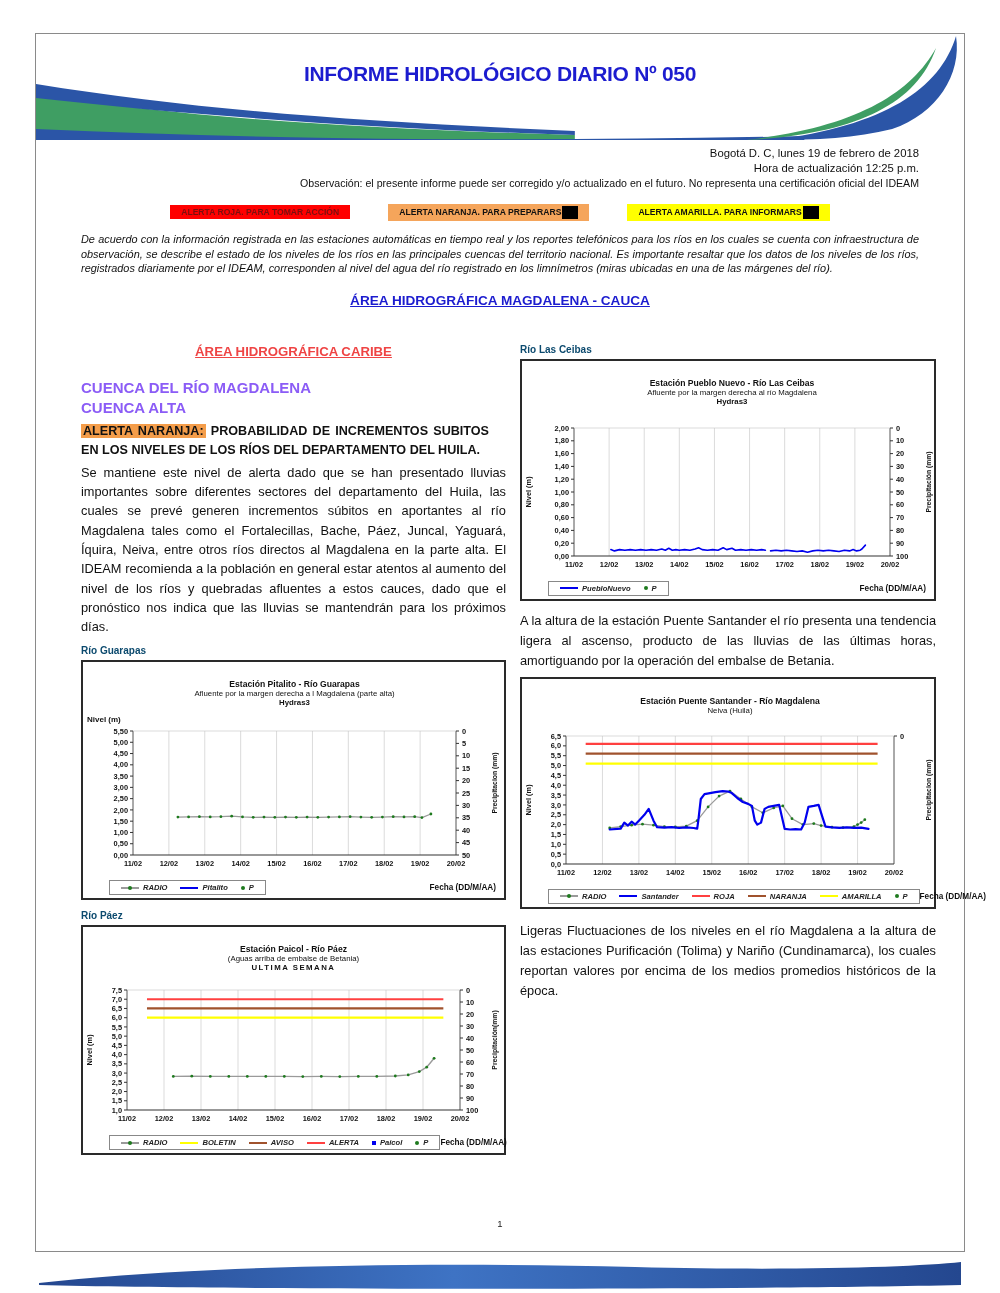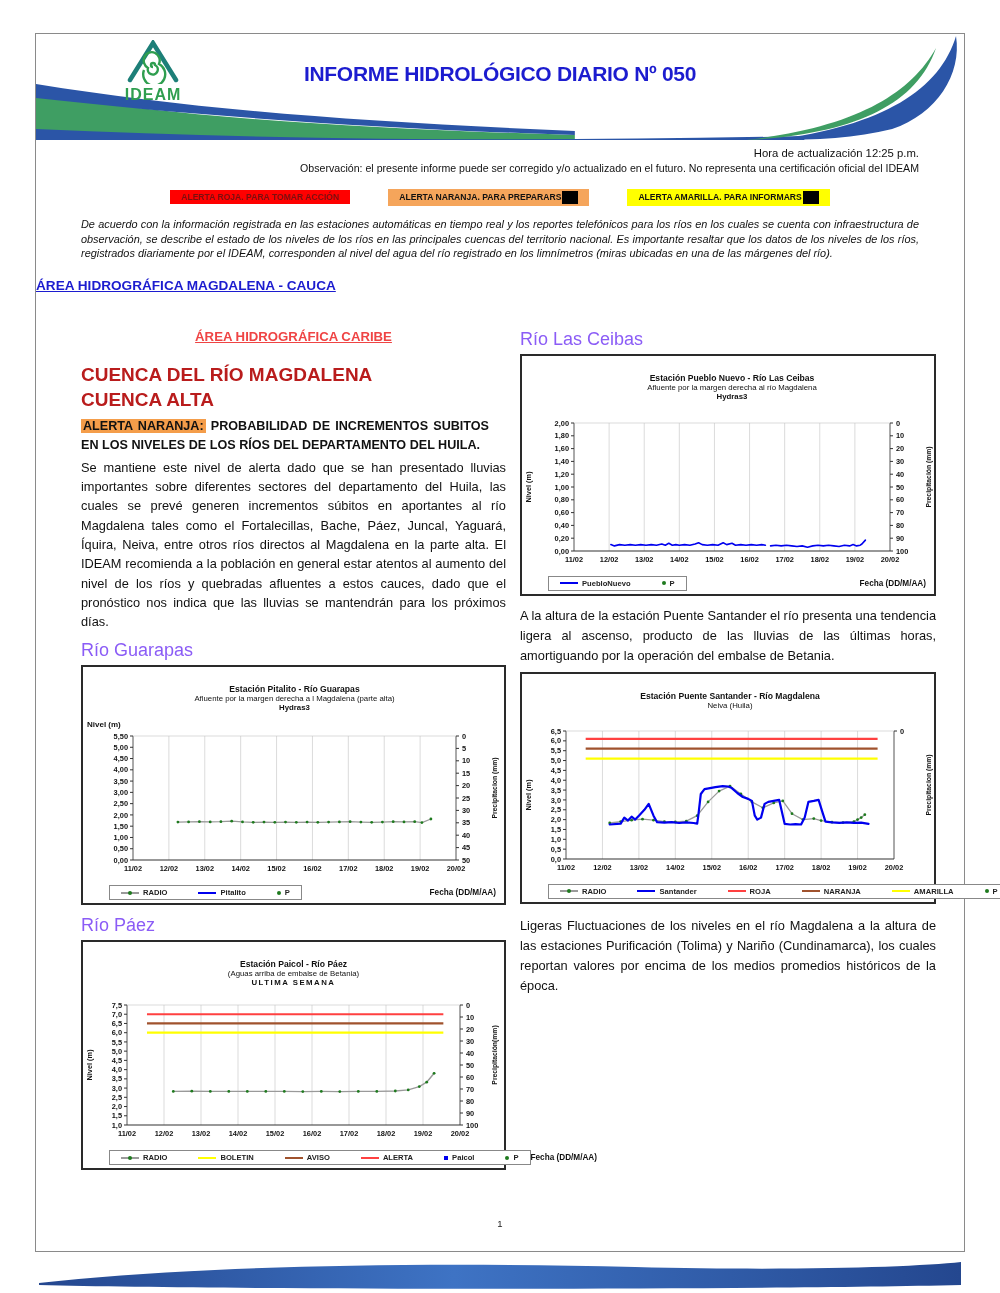--- a/index.html
+++ b/index.html
@@ -16,38 +16,38 @@
   .meta .obs{font-size:10.6px;}
   
   .alert-row{margin-top:13px;display:flex;justify-content:center;gap:38px;align-items:center;height:16px;}
   .ab{font-size:8.6px;font-weight:bold;padding:2px 11px;white-space:nowrap;display:inline-flex;align-items:center;}
   .ab-red{background:#ff0000;color:#7a0f0f;}
   .ab-orange{background:#f5a55b;color:#111;}
   .ab-yellow{background:#ffff00;color:#111;}
   .blackbox{display:inline-block;width:16px;height:13px;background:#000;margin-left:1px;}
   
   .intro{margin:12px 45px 0 45px;font-size:10.9px;font-style:italic;line-height:14.6px;text-align:justify;}
-  .main-h{margin:17px 0 0 0;font-size:13.6px;font-weight:bold;color:#1c1ccf;text-decoration:underline;}
+  .main-h{margin:17px 0 0 0;text-align:center;font-size:13.6px;font-weight:bold;color:#1c1ccf;text-decoration:underline;}
   
   .cols{display:flex;margin:36px 28px 0 45px;gap:14px;}
   .col-l{width:425px;flex:none;}
   .col-r{flex:1;min-width:0;}
   .caribe-h{margin:0 0 20px 0;text-align:center;font-size:13.2px;font-weight:bold;color:#ef4444;text-decoration:underline;}
-  .cuenca{margin:0 0 3px 0;font-size:19px;font-weight:bold;color:#b91c1c;}
+  .cuenca{margin:0 0 3px 0;font-size:15px;font-weight:bold;color:#8b5cf6;}
   .alert-p{margin:6px 17px 0 0;font-size:12.6px;font-weight:bold;line-height:19px;text-align:justify;}
   .hl{background:#f49d4a;padding:0 2px;}
   .body-p{margin:3px 0 0 0;font-size:12.8px;line-height:19.3px;text-align:justify;}
   .col-r .body-p{line-height:20px;}
-  .river-h{margin:9px 0 4px 0;font-size:18px;font-weight:normal;color:#8b5cf6;}
+  .river-h{margin:9px 0 4px 0;font-size:10px;font-weight:bold;color:#0c4a6e;}
   .col-r .river-h{margin-top:0;}
   
   .chart{border:2px solid #2a2a2a;background:#fff;padding:15px 0 2px 0;}
   .chart svg{display:block;}
   .leg-row{display:flex;align-items:center;margin:1px 6px 1px 26px;}
-  .leg-box{display:inline-flex;gap:31px;border:1px solid #888;padding:2px 11px;align-items:center;background:#fff;}
+  .leg-box{display:inline-flex;gap:13px;border:1px solid #888;padding:2px 11px;align-items:center;background:#fff;font-style:italic;}
   .leg-item{display:inline-flex;align-items:center;gap:4px;font-size:7.6px;font-weight:bold;color:#222;white-space:nowrap;}
   .leg-sample{display:inline-block;width:18px;position:relative;}
   .leg-line{height:2px;}
   .leg-linedot{height:2px;}
   .leg-dot{width:4px !important;height:4px;border-radius:50%;}
   .leg-square{width:4px !important;height:4px;}
   .leg-dot-over{position:absolute;width:4px;height:4px;border-radius:50%;left:7px;top:-1px;}
   .fecha{margin-left:auto;font-weight:bold;font-size:8.2px;padding-right:2px;white-space:nowrap;}
   .mt6{margin-top:6px;}.mt10{margin-top:10px;}.mt12{margin-top:12px;}
   .paez-h{margin-top:10px;}
@@ -60,31 +60,25 @@
 <div class="sheet">
 
   <div class="hdr">
     <svg class="hdr-wave" viewBox="0 0 930 106" preserveAspectRatio="none">
       <path d="M0,60 C150,84 330,95 540,101 L540,106 L0,106 Z" fill="#3f9e63"></path>
       <path d="M0,50 C160,76 330,88 540,97 L540,101 C350,95 160,82 0,64 Z" fill="#2b55a7"></path>
       <path d="M0,95 C240,106 500,108 770,102 L770,106 L0,106 Z" fill="#2b55a7"></path>
       <path d="M712,106 C822,93 876,60 902,14 C882,72 818,100 714,106 Z" fill="#3f9e63"></path>
       <path d="M738,106 C850,92 906,55 922,2 C928,40 903,80 858,95 C822,104 782,106 738,106 Z" fill="#2b55a7"></path>
     </svg>
-    <div class="logo">
-      <svg width="60" height="44" viewBox="0 0 60 44">
-        <path d="M7,40 L30,3 L53,40" fill="none" stroke="#1d7f78" stroke-width="4.5" stroke-linecap="round"></path>
-        <path d="M30,27 a2,2 0 1,1 2,-2 a5,5 0 1,1 -7,3 a8,8.4 0 1,1 11,-4 a11,11.4 0 1,1 -15,6" fill="none" stroke="#2f9e4f" stroke-width="2.4"></path>
-      </svg>
-      <div class="logo-txt">IDEAM</div>
-    </div>
     <div class="hdr-title">INFORME HIDROLÓGICO DIARIO Nº 050</div>
   </div>
 
   <div class="meta">
+    <div>Bogotá D. C, lunes 19 de febrero de 2018</div>
     <div>Hora de actualización 12:25 p.m.</div>
     <div class="obs">Observación: el presente informe puede ser corregido y/o actualizado en el futuro. No representa una certificación oficial del IDEAM</div>
   </div>
 
   <div class="alert-row">
     <span class="ab ab-red">ALERTA ROJA. PARA TOMAR ACCIÓN</span>
     <span class="ab ab-orange">
         <span>ALERTA NARANJA. PARA PREPARARS</span>
         <span class="blackbox"></span>
       </span>

